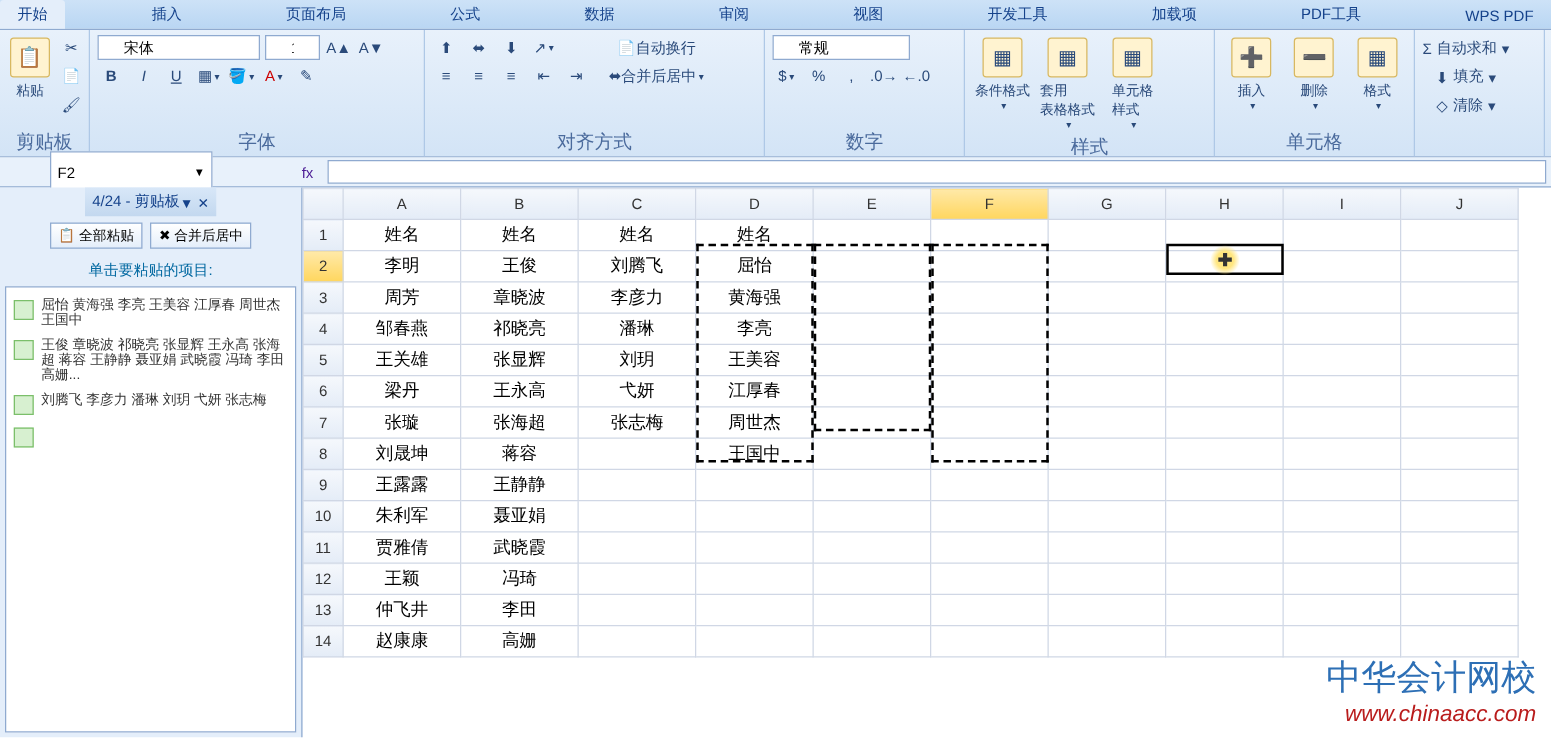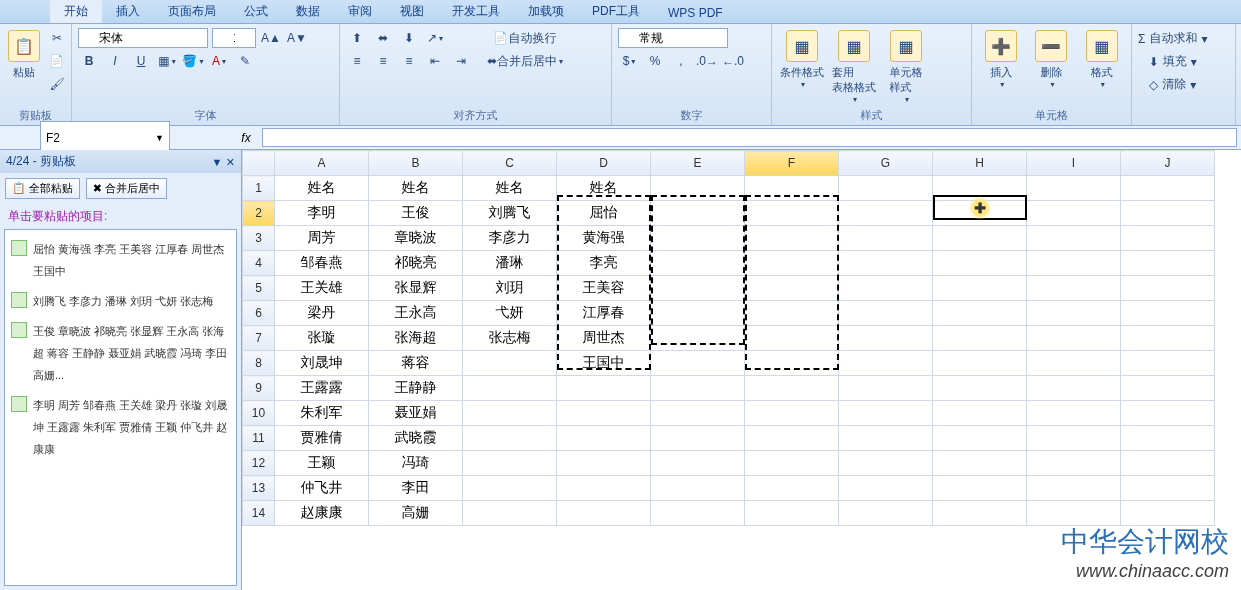--- a/index.html
+++ b/index.html
@@ -1,63 +1,63 @@
 <!DOCTYPE html>
 <html><head>
 <meta charset="utf-8">
 <style>
 * { box-sizing: border-box; margin: 0; padding: 0; font-family: "Microsoft YaHei", SimSun, sans-serif; }
 body { width: 1241px; height: 590px; overflow: hidden; background: #fff; position: relative; }
 
-.tabbar { height: 24px; background: linear-gradient(#cde2f7, #b9d6f3); display: flex; align-items: flex-end; padding-left: 50px; font-size: 12px; border-bottom: 1px solid #8faad0; }
+.tabbar { height: 24px; background: linear-gradient(#cde2f7, #b9d6f3); display: flex; align-items: flex-end; font-size: 12px; border-bottom: 1px solid #8faad0; justify-content: space-between; }
 .tab { padding: 3px 14px; color: #15428b; cursor: pointer; }
 .tab.active { background: #e4eefa; border-radius: 3px 3px 0 0; }
 
 .ribbon { height: 102px; background: linear-gradient(#e8f1fb, #d3e4f6); border-bottom: 1px solid #8faad0; display: flex; }
 .ribbon-group { border-right: 1px solid #aec8e6; padding: 4px 6px 2px 6px; display: flex; flex-direction: column; justify-content: space-between; }
-.ribbon-group-label { font-size: 11px; text-align: center; color: #4a6a9c; padding-top: 2px; }
+.ribbon-group-label { font-size: 15px; text-align: center; color: #4a6a9c; padding-top: 2px; }
 .rg-body { flex: 1; display: flex; align-items: flex-start; gap: 4px; }
 .big-btn { display: flex; flex-direction: column; align-items: center; width: 48px; font-size: 11px; color: #2a4a7a; cursor: pointer; padding: 2px; }
 .big-btn .ico { width: 32px; height: 32px; background: #fff3d0; border: 1px solid #d8b860; border-radius: 3px; margin-bottom: 3px; display:flex; align-items:center; justify-content:center; font-size:16px; }
 .stack { display: flex; flex-direction: column; gap: 3px; }
 .rowctl { display: flex; align-items: center; gap: 4px; }
 .selbox { background:#fff; border:1px solid #8faad0; height:20px; font-size:12px; padding:1px 20px; }
 .mini { width:22px; height:20px; border:1px solid transparent; display:flex; align-items:center; justify-content:center; font-size:12px; color:#2a4a7a; cursor:pointer; }
 
 .formula-bar { height: 24px; border-bottom:1px solid #8faad0; display:flex; align-items:center; background:#e8f1fb; font-size:12px; }
 .namebox { width:130px; margin-left:40px; background:#fff; border:1px solid #8faad0; height:33px; padding:1px 5px; display:flex; align-items:center; justify-content:space-between; }
-.fx { width:32px; text-align:center; font-style:italic; color:#000000; }
+.fx { width:32px; text-align:center; color:#4c1d95; }
 .fx-input { flex:1; background:#fff; border:1px solid #8faad0; height:19px; margin-right:4px; }
 
 .workarea { display:flex; height:440px; }
-.clipboard-pane { width:242px; background:#e4eefa; border-right:1px solid #8faad0; display:flex; flex-direction:column; font-size:12px; }
+.clipboard-pane { width:242px; background:#e4eefa; border-right:1px solid #8faad0; display:flex; flex-direction:column; font-size:12px;align-items:center; }
 .cp-title { background:linear-gradient(#d8e7f8,#c3d8ef); padding:3px 6px; color:#15428b; display:flex; justify-content:space-between; align-items:center; }
 .cp-btns { padding:5px; display:flex; gap:6px; }
 .cp-btn { background:linear-gradient(#fff,#e4eefa); border:1px solid #8faad0; padding:2px 6px; font-size:11px; cursor:pointer; display:flex; align-items:center; gap:3px;}
-.cp-label { padding:4px 8px; color:#a21caf; }
+.cp-label { padding:4px 8px; color:#0369a1; }
 .cp-list { flex:1; background:#fff; margin:0 4px 4px 4px; border:1px solid #8faad0; overflow-y:auto; padding:4px; }
 .cp-item { display:flex; gap:6px; padding:4px 2px; font-size:11px; color:#333; }
 .cp-item .ci-ico { width:16px; height:16px; background:#d7f0d0; border:1px solid #7bbf6a; flex-shrink:0; margin-top:2px;}
-.cp-item .txt { line-height:22px; }
+.cp-item .txt { line-height:12px; }
 
 .sheet { flex:1; position:relative; overflow:hidden; }
 .grid { border-collapse:collapse; font-size:14px; font-family:SimSun,serif; }
 .grid th, .grid td { border:1px solid #d0d7e5; text-align:center; height:25px; }
 .grid th { background:linear-gradient(#f5f8fc,#e4ecf7); font-weight:normal; font-size:12px; color:#333; }
 .grid th.corner { width:32px; background:linear-gradient(#f5f8fc,#e4ecf7);}
 .grid th.col { width:94px; }
 .grid th.row { width:32px; background:linear-gradient(#f5f8fc,#e4ecf7); font-size:12px;}
 .grid th.row.sel, .grid th.col.sel { background:linear-gradient(#ffe9a8,#ffd65e); }
 .grid td { background:#fff; }
 .marching { position:absolute; border:2px dashed #000; pointer-events:none; }
 .selcell { position:absolute; border:2px solid #000; pointer-events:none; background:transparent; }
 .cursor-plus { position:absolute; width:24px; height:24px; background:radial-gradient(circle,#ffe680 40%,rgba(255,230,128,0) 70%); border-radius:50%; display:flex; align-items:center; justify-content:center; color:#333; font-weight:bold; font-size:14px;}
 .watermark { position:absolute; right:12px; bottom:8px; text-align:right; color:#2d6fb5; font-weight:normal; }
 .watermark .l1 { font-size:28px; font-family:SimHei,sans-serif; }
-.watermark .l2 { font-size:18px; color:#404040; font-style:italic; font-family:Arial; }
+.watermark .l2 { font-size:18px; color:#b91c1c; font-style:italic; font-family:Arial; }
 
 .autos { color:#2a4a7a; font-size:12px; }
 .autos div { padding:1px 0; display:flex; align-items:center; gap:4px;}
 .tri::after { content:"▾"; font-size:8px; margin-left:2px; color:#2a4a7a;}
 .cp-title .close{ cursor:pointer; color:#15428b; font-size:11px;}
 </style>
 </head>
 <body>
 
 <div class="tabbar">
@@ -229,29 +229,28 @@
       <div class="cp-btn">✖ <span>合并后居中</span></div>
     </div>
     <div class="cp-label">单击要粘贴的项目:</div>
     <div class="cp-list">
       <div class="cp-item">
           <div class="ci-ico"></div>
           <div class="txt">屈怡 黄海强 李亮 王美容 江厚春 周世杰 王国中</div>
         </div>
       <div class="cp-item">
           <div class="ci-ico"></div>
-          <div class="txt">刘腾飞 李彦力 潘琳 刘玥 弋妍 张志梅</div>
+          <div class="txt">王俊 章晓波 祁晓亮 张显辉 王永高 张海超 蒋容 王静静 聂亚娟 武晓霞 冯琦 李田 高姗...</div>
         </div>
       <div class="cp-item">
           <div class="ci-ico"></div>
-          <div class="txt">王俊 章晓波 祁晓亮 张显辉 王永高 张海超 蒋容 王静静 聂亚娟 武晓霞 冯琦 李田 高姗...</div>
+          <div class="txt">刘腾飞 李彦力 潘琳 刘玥 弋妍 张志梅</div>
         </div>
       <div class="cp-item">
           <div class="ci-ico"></div>
-          <div class="txt">李明 周芳 邹春燕 王关雄 梁丹 张璇 刘晟坤 王露露 朱利军 贾雅倩 王颖 仲飞井 赵康康</div>
         </div>
     </div>
   </div>
 
   <div class="sheet">
     <table class="grid" id="grid">
         <tbody>
           <tr>
             <th class="corner"></th>
             <th class="col ">A</th>

